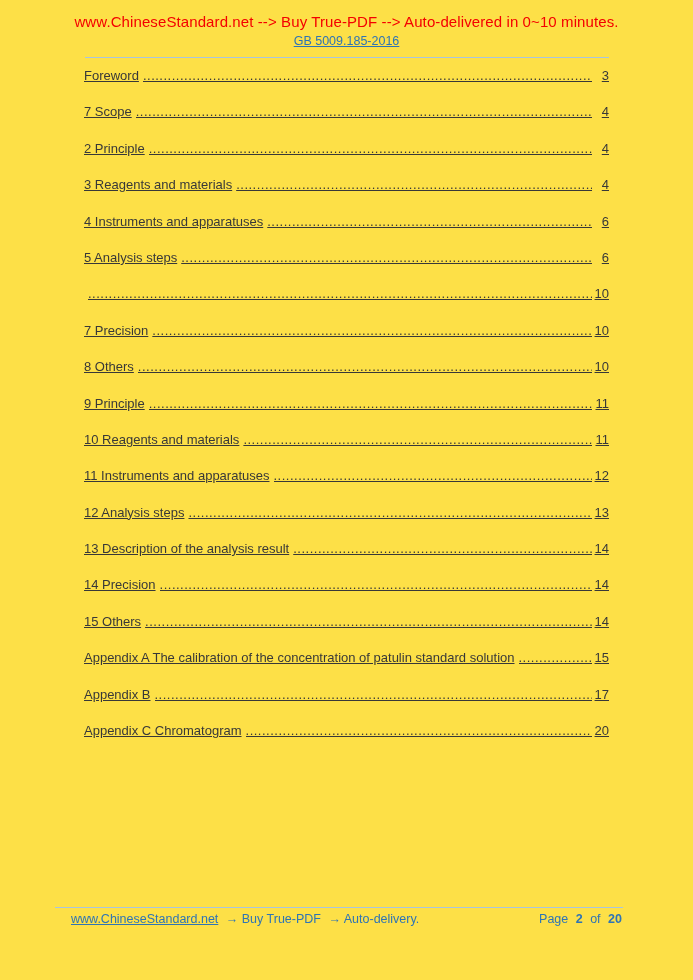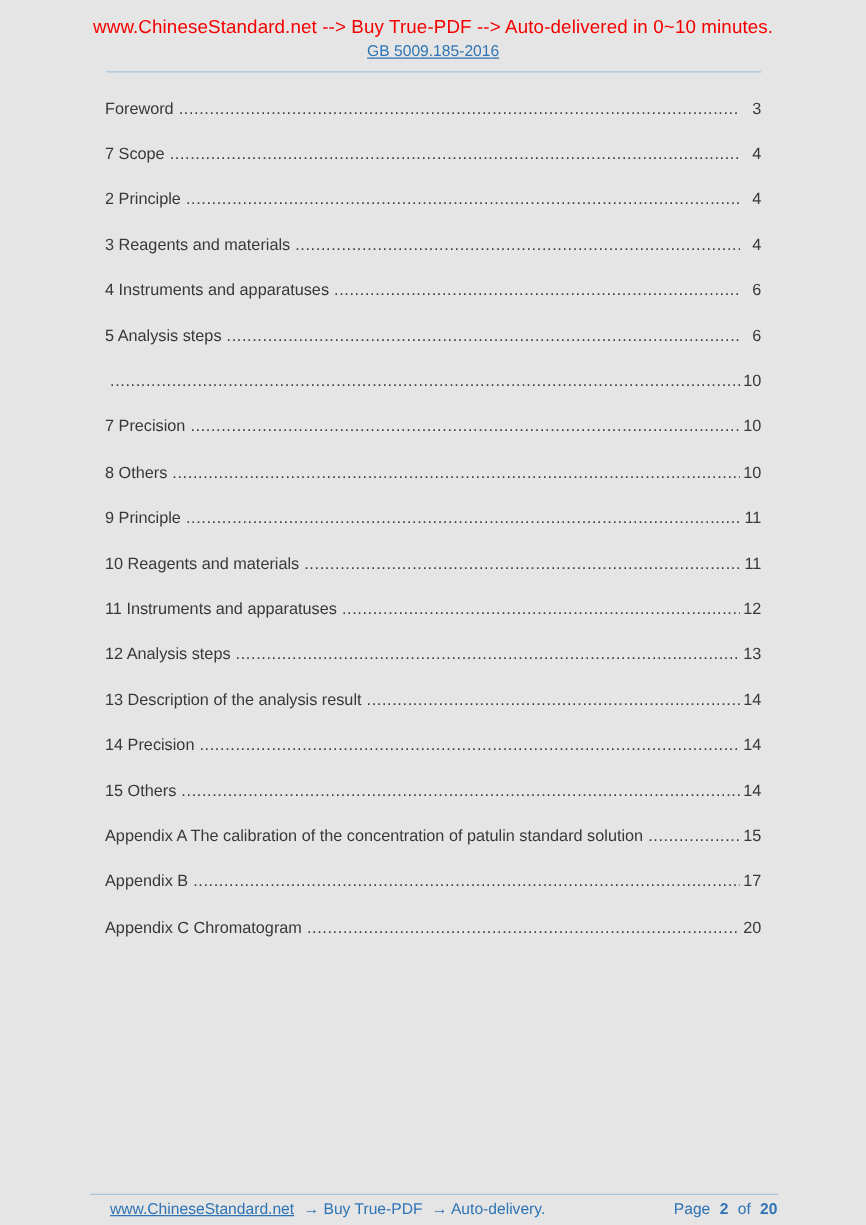--- a/index.html
+++ b/index.html
@@ -4,21 +4,21 @@
 <style>
   * { margin: 0; padding: 0; box-sizing: border-box; }
   html, body { background: #ffffff; }
   body { font-family: "Liberation Sans", sans-serif; }
 
   .page {
     position: relative;
     width: 693px;
     height: 980px;
     margin: 0 auto;
-    background: #e5e5e5;
+    background: #fde047;
     overflow: hidden;
   }
 
   
   .header { padding-top: 13px; }
   .promo-line {
     text-align: center;
     color: var(--promo-red, #f40000);
     font-size: 15px;
     letter-spacing: 0.1px;
@@ -45,50 +45,50 @@
     color: #1a1a1a;
   }
 
   
   .toc {
     margin: 10px 84px 0 84px; 
   }
   .toc-row {
     height: 36.4px;
     display: flex;
-    align-items: center;
+    align-items: flex-start;
     font-size: 13px;
     color: var(--text-color, #383838);
     cursor: pointer;
+    text-decoration: underline;
   }
   .toc-label { white-space: nowrap; flex: 0 0 auto; }
   .toc-dots {
     flex: 1 1 auto;
     overflow: hidden;
     white-space: nowrap;
     margin: 0 3px 0 4px;
     letter-spacing: 0.5px;
     color: var(--text-color, #383838);
   }
   .toc-page { flex: 0 0 auto; text-align: right; min-width: 14px; }
 
   
   .footer {
     position: absolute;
-    left: 72px;
+    left: 55px;
     right: 70px;
     top: 907px;
     border-top: 1px solid var(--rule-blue, #a9c5de);
     padding-top: 4px;
     display: flex;
     justify-content: space-between;
     align-items: baseline;
     color: var(--brand-blue, #2e74b5);
     font-size: 12.5px;
-    margin-top: 48px;
   }
   .footer-left { padding-left: 16px; white-space: nowrap; }
   .footer-link { text-decoration: underline; color: var(--brand-blue, #2e74b5); cursor: pointer; }
   .footer-right { padding-right: 1px; white-space: nowrap; }
   .bold { font-weight: bold; }
   .sp { display: inline-block; width: 4px; }
 </style>
 </head>
 <body>
 

